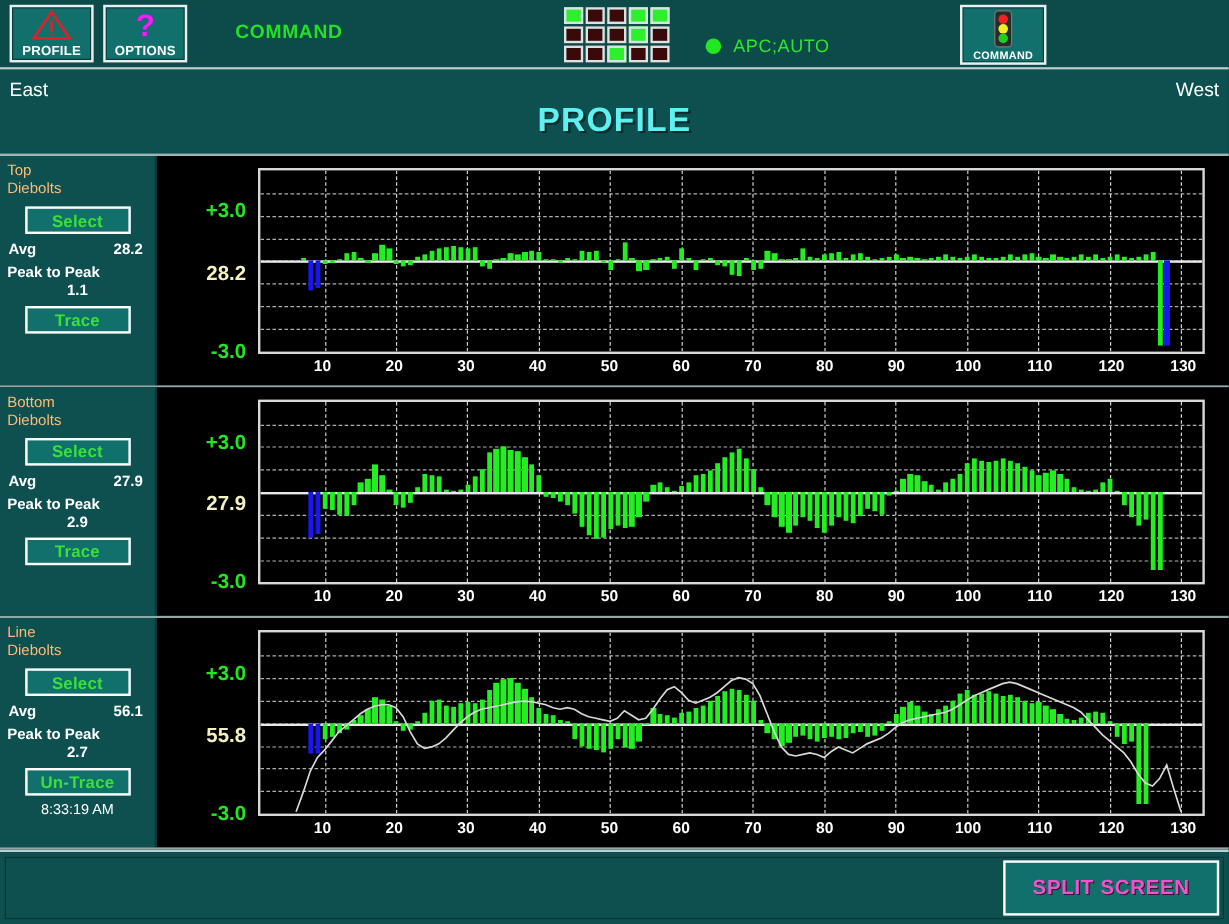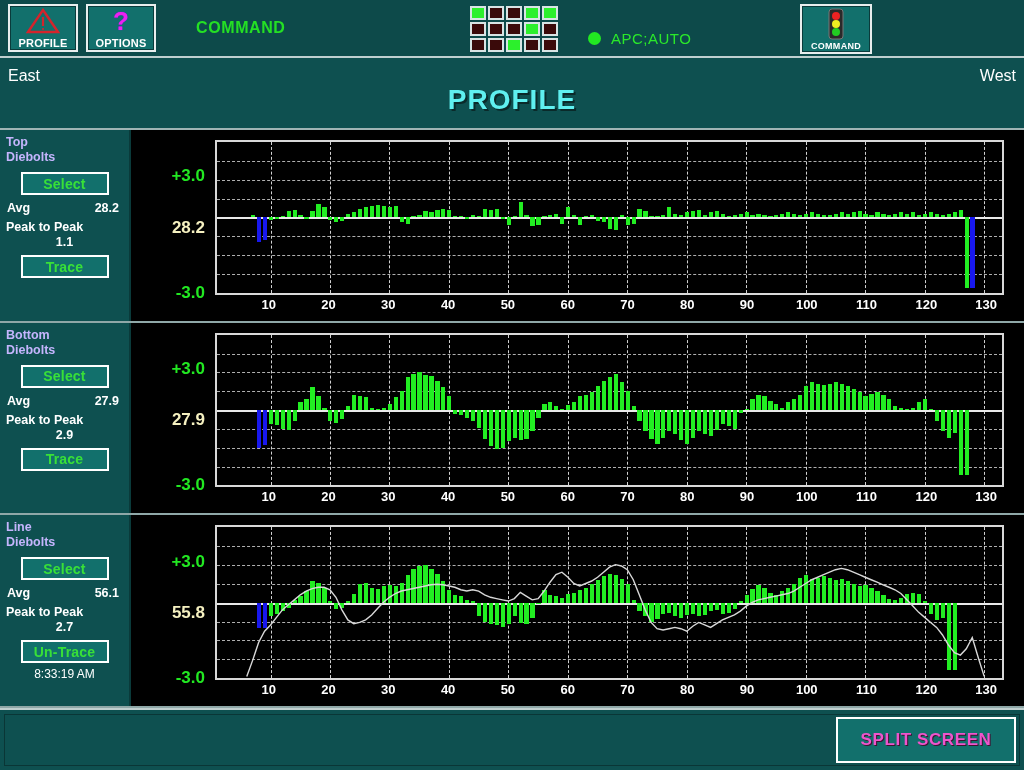--- a/index.html
+++ b/index.html
@@ -114,21 +114,21 @@
 
   .side{
     flex:0 0 131px;width:131px;
     background:#0e5050;
     border-right:2px solid #0a3a3a;
     box-sizing:border-box;
     padding:5px 6px 0 6px;
     position:relative;
     display:flex;flex-direction:column;
   }
-  .side .nm{color:#c4b5fd;font-size:12.5px;font-weight:bold;line-height:15px;}
+  .side .nm{color:#fdba74;font-size:12.5px;font-weight:normal;line-height:15px;}
   .sel-btn,.trace-btn{
     align-self:center;
     width:88px;height:23px;
     margin-top:7px;
     background:#12706c;border:2px solid #ffffff;
     box-sizing:border-box;
     color:#38e038;font-size:14px;font-weight:bold;
     display:flex;align-items:center;justify-content:center;
     cursor:pointer;letter-spacing:.2px;
   }

